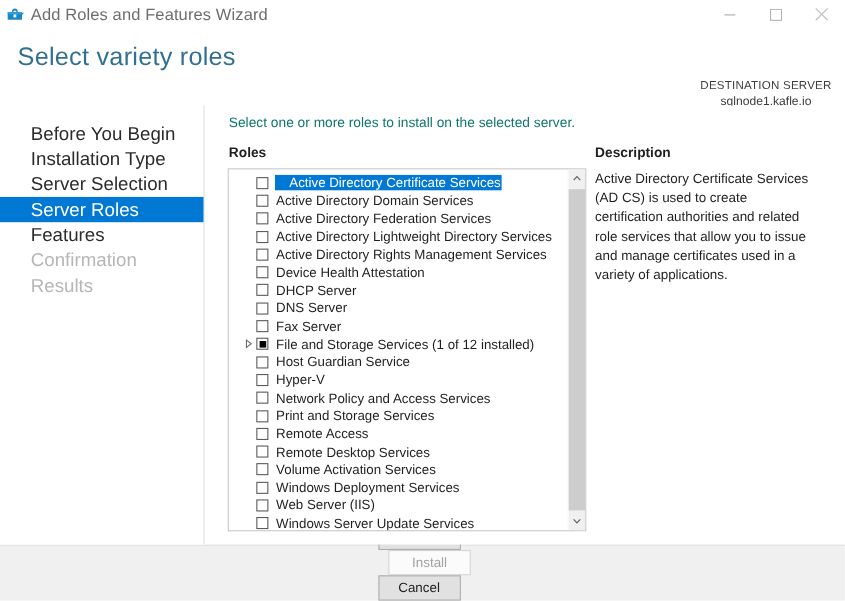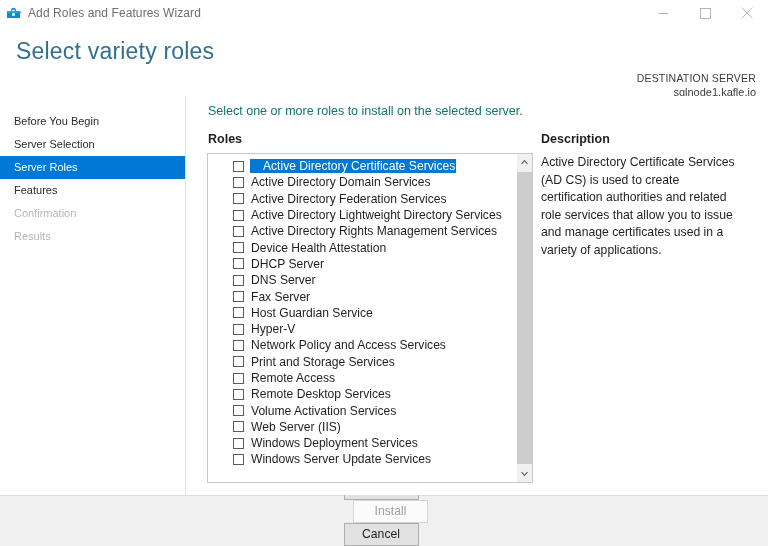--- a/index.html
+++ b/index.html
@@ -38,21 +38,21 @@
   }
   #titlebar-icon {
     width: 16px;
     height: 16px;
     margin-left: 6px;
     margin-right: 6px;
     flex: 0 0 auto;
     display: block;
   }
   #titlebar-text {
-    font-size: 12px;
+    font-size: 15px;
     color: #6d6d6d;
     letter-spacing: 0.1px;
     white-space: nowrap;
   }
   #window-controls {
     position: absolute;
     right: 0;
     top: 0;
     height: 26px;
     display: flex;
@@ -94,20 +94,21 @@
   #dest-label {
     font-size: 10.5px;
     color: #3c3c3c;
     letter-spacing: 0.2px;
     white-space: nowrap;
   }
   #dest-value {
     font-size: 11px;
     color: #3c3c3c;
     white-space: nowrap;
+    text-align: center;
   }
 
   
   #body {
     flex: 1 1 auto;
     display: flex;
     position: relative;
     background: #ffffff;
     min-height: 0;
   }
@@ -117,22 +118,22 @@
     width: 186px;
     min-width: 186px;
     border-right: 1px solid #e2e2e2;
     padding-top: 14px;
     box-sizing: border-box;
     background: #ffffff;
   }
   .nav-item {
     height: 23px;
     line-height: 23px;
-    padding-left: 14px;
-    font-size: 11px;
+    padding-left: 28px;
+    font-size: 17px;
     color: #2b2b2b;
     white-space: nowrap;
     box-sizing: border-box;
   }
   .nav-item.selected {
     background: #0078d4;
     color: #ffffff;
   }
   .nav-item.disabled {
     color: #b6b6b6;
@@ -351,20 +352,21 @@
     <div id="dest-block">
       <div id="dest-label">DESTINATION SERVER</div>
       <div id="dest-value">sqlnode1.kafle.io</div>
     </div>
   </div>
 
   <div id="body">
 
     <div id="nav">
         <div class="nav-item"><span>Before You Begin</span></div>
+        <div class="nav-item"><span>Installation Type</span></div>
         <div class="nav-item"><span>Server Selection</span></div>
         <div class="nav-item selected"><span>Server Roles</span></div>
         <div class="nav-item"><span>Features</span></div>
         <div class="nav-item disabled"><span>Confirmation</span></div>
         <div class="nav-item disabled"><span>Results</span></div>
       </div>
 
     <div id="main">
       <div id="instruction">Select one or more roles to install on the selected server.</div>
       <div id="roles-label">Roles</div>
@@ -410,20 +412,29 @@
               <span class="expander empty"></span>
               <span class="cb"></span>
               <span class="role-text">DNS Server</span>
             </div>
             <div class="role-row">
               <span class="expander empty"></span>
               <span class="cb"></span>
               <span class="role-text">Fax Server</span>
             </div>
             <div class="role-row">
+              <span class="expander">
+                <svg width="8" height="9" viewBox="0 0 8 9">
+                  <polygon points="2,1.2 6.4,4.5 2,7.8" fill="none" stroke="#6a6a6a" stroke-width="1"></polygon>
+                </svg>
+              </span>
+              <span class="cb partial"></span>
+              <span class="role-text">File and Storage Services (1 of 12 installed)</span>
+            </div>
+            <div class="role-row">
               <span class="expander empty"></span>
               <span class="cb"></span>
               <span class="role-text">Host Guardian Service</span>
             </div>
             <div class="role-row">
               <span class="expander empty"></span>
               <span class="cb"></span>
               <span class="role-text">Hyper-V</span>
             </div>
             <div class="role-row">
@@ -447,26 +458,26 @@
               <span class="role-text">Remote Desktop Services</span>
             </div>
             <div class="role-row">
               <span class="expander empty"></span>
               <span class="cb"></span>
               <span class="role-text">Volume Activation Services</span>
             </div>
             <div class="role-row">
               <span class="expander empty"></span>
               <span class="cb"></span>
+              <span class="role-text">Windows Deployment Services</span>
+            </div>
+            <div class="role-row">
+              <span class="expander empty"></span>
+              <span class="cb"></span>
               <span class="role-text">Web Server (IIS)</span>
-            </div>
-            <div class="role-row">
-              <span class="expander empty"></span>
-              <span class="cb"></span>
-              <span class="role-text">Windows Deployment Services</span>
             </div>
             <div class="role-row">
               <span class="expander empty"></span>
               <span class="cb"></span>
               <span class="role-text">Windows Server Update Services</span>
             </div>
           </div>
         <div id="sb">
           <div class="sb-arrow">
             <svg width="9" height="9" viewBox="0 0 9 9">

